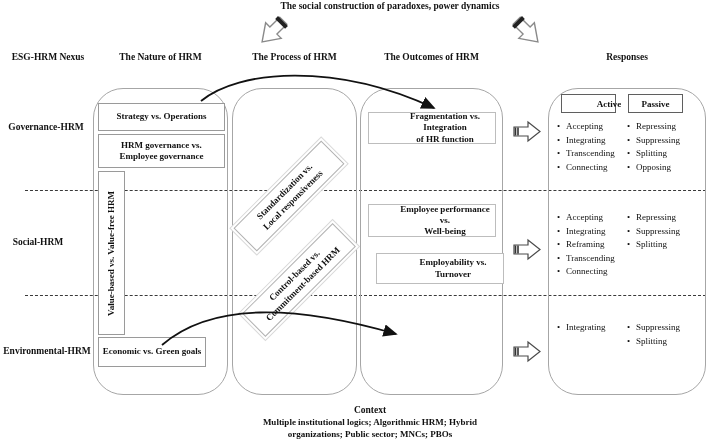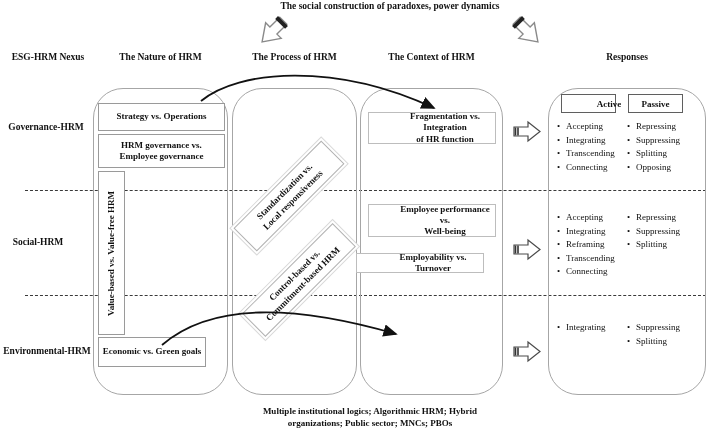--- a/index.html
+++ b/index.html
@@ -65,21 +65,21 @@
   <svg class="icon" style="left:506px; top:11px;" width="44" height="42" viewBox="0 0 44 42">
     <g transform="rotate(-45,22,21)">
       <polygon points="17,5 27,5 27,19 33,19 22,35 11,19 17,19" fill="#fff" stroke="#8a8a8a" stroke-width="1.4"></polygon>
       <line x1="15" y1="7.5" x2="29" y2="7.5" stroke="#222" stroke-width="4"></line>
     </g>
   </svg>
 
   <div class="hdr" style="left:8px; width:80px;">ESG-HRM Nexus</div>
   <div class="hdr" style="left:93px; width:135px;">The Nature of HRM</div>
   <div class="hdr" style="left:232px; width:125px;">The Process of HRM</div>
-  <div class="hdr" style="left:360px; width:143px;">The Context of HRM</div>
+  <div class="hdr" style="left:360px; width:143px;">The Outcomes of HRM</div>
   <div class="hdr" style="left:548px; width:158px;">Responses</div>
 
   <div class="dash" style="top:190px;"></div>
   <div class="dash" style="top:295px;"></div>
 
   <div class="rowlabel" style="left:2px; top:122px; width:88px;">Governance-HRM</div>
   <div class="rowlabel" style="left:2px; top:237px; width:72px;">Social-HRM</div>
   <div class="rowlabel" style="left:0px; top:346px; width:94px;">Environmental-HRM</div>
 
   <div class="container" style="left:93px; width:135px;"></div>
@@ -96,21 +96,21 @@
 
   <div class="diag" style="left:289px; top:196px; width:124px; height:33px;">Standardization vs.
 Local responsiveness</div>
   <div class="diag" style="left:299px; top:280px; width:128px; height:33px;">Control-based vs.
 Commitment-based HRM</div>
 
   <div class="box outcome" style="left:368px; top:112px; width:128px; height:32px;">Fragmentation vs. Integration
 of HR function</div>
   <div class="box outcome" style="left:368px; top:204px; width:128px; height:33px;">Employee performance vs.
 Well-being</div>
-  <div class="box outcome" style="left:356px; top:253px; width:128px; height:20px;">Employability vs. Turnover</div>
+  <div class="box outcome" style="left:376px; top:253px; width:128px; height:31px;">Employability vs. Turnover</div>
 
   <svg class="icon" style="left:511px; top:119px;" width="32" height="25" viewBox="0 0 32 25">
     <polygon points="3,8 17,8 17,3 29,12.5 17,22 17,17 3,17" fill="#fff" stroke="#4a4a4a" stroke-width="1.2"></polygon>
     <line x1="4.5" y1="8.5" x2="4.5" y2="16.5" stroke="#333" stroke-width="1.6"></line>
     <line x1="7" y1="8.5" x2="7" y2="16.5" stroke="#333" stroke-width="1.6"></line>
   </svg>
   <svg class="icon" style="left:511px; top:237px;" width="32" height="25" viewBox="0 0 32 25">
     <polygon points="3,8 17,8 17,3 29,12.5 17,22 17,17 3,17" fill="#fff" stroke="#4a4a4a" stroke-width="1.2"></polygon>
     <line x1="4.5" y1="8.5" x2="4.5" y2="16.5" stroke="#333" stroke-width="1.6"></line>
     <line x1="7" y1="8.5" x2="7" y2="16.5" stroke="#333" stroke-width="1.6"></line>
@@ -160,17 +160,18 @@
     <defs>
       <marker id="ah" markerWidth="9" markerHeight="8" refX="7" refY="3.5" orient="auto">
         <path d="M0,0 L8,3.5 L0,7 z" fill="#111"></path>
       </marker>
     </defs>
     <path d="M 201 101 C 238 70, 335 62, 434 108" fill="none" stroke="#111" stroke-width="1.8" marker-end="url(#ah)"></path>
     <path d="M 162 345 C 212 302, 295 305, 396 334" fill="none" stroke="#111" stroke-width="1.8" marker-end="url(#ah)"></path>
   </svg>
 
   <div class="context">
+    <div class="ctx-title">Context</div>
     <div class="ctx-body">Multiple institutional logics; Algorithmic HRM; Hybrid
 organizations; Public sector; MNCs; PBOs</div>
   </div>
 
 </div>
 
 </body></html>

